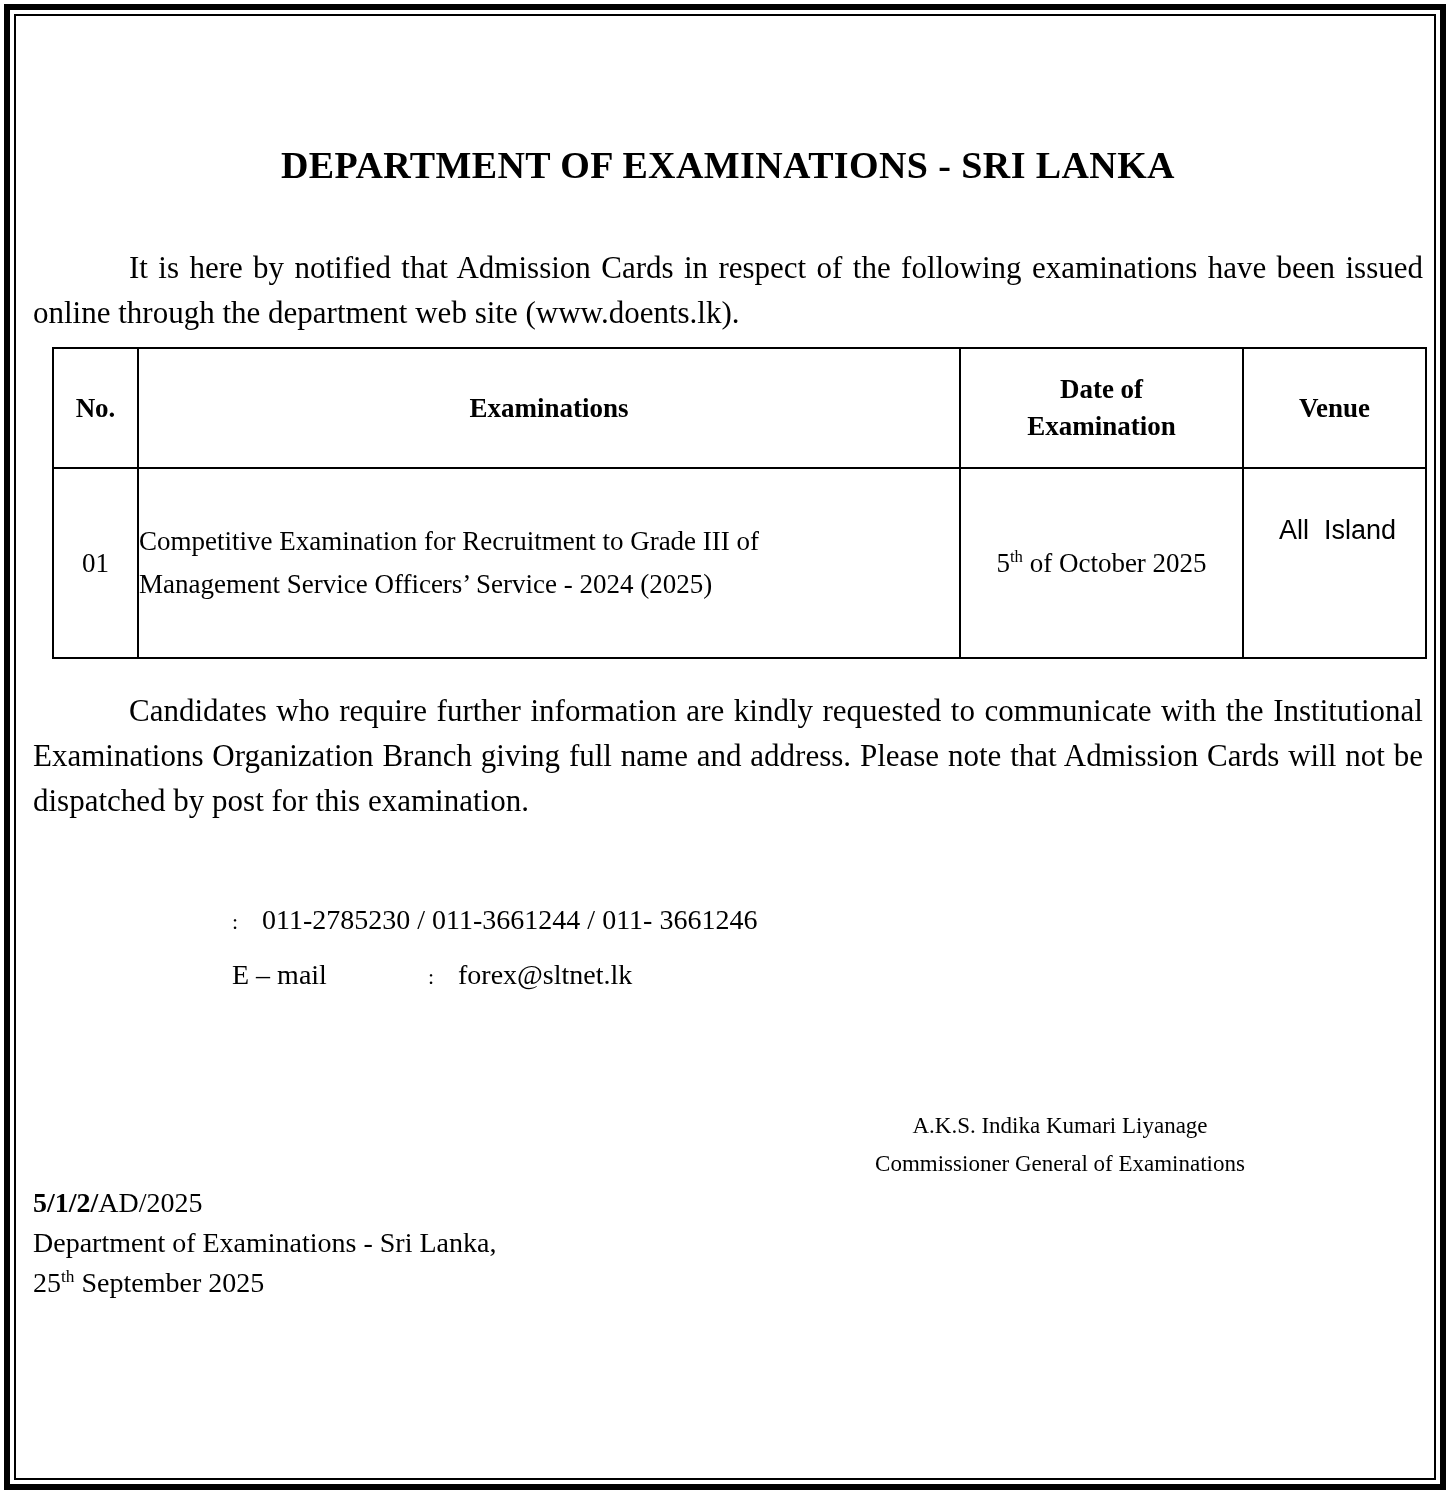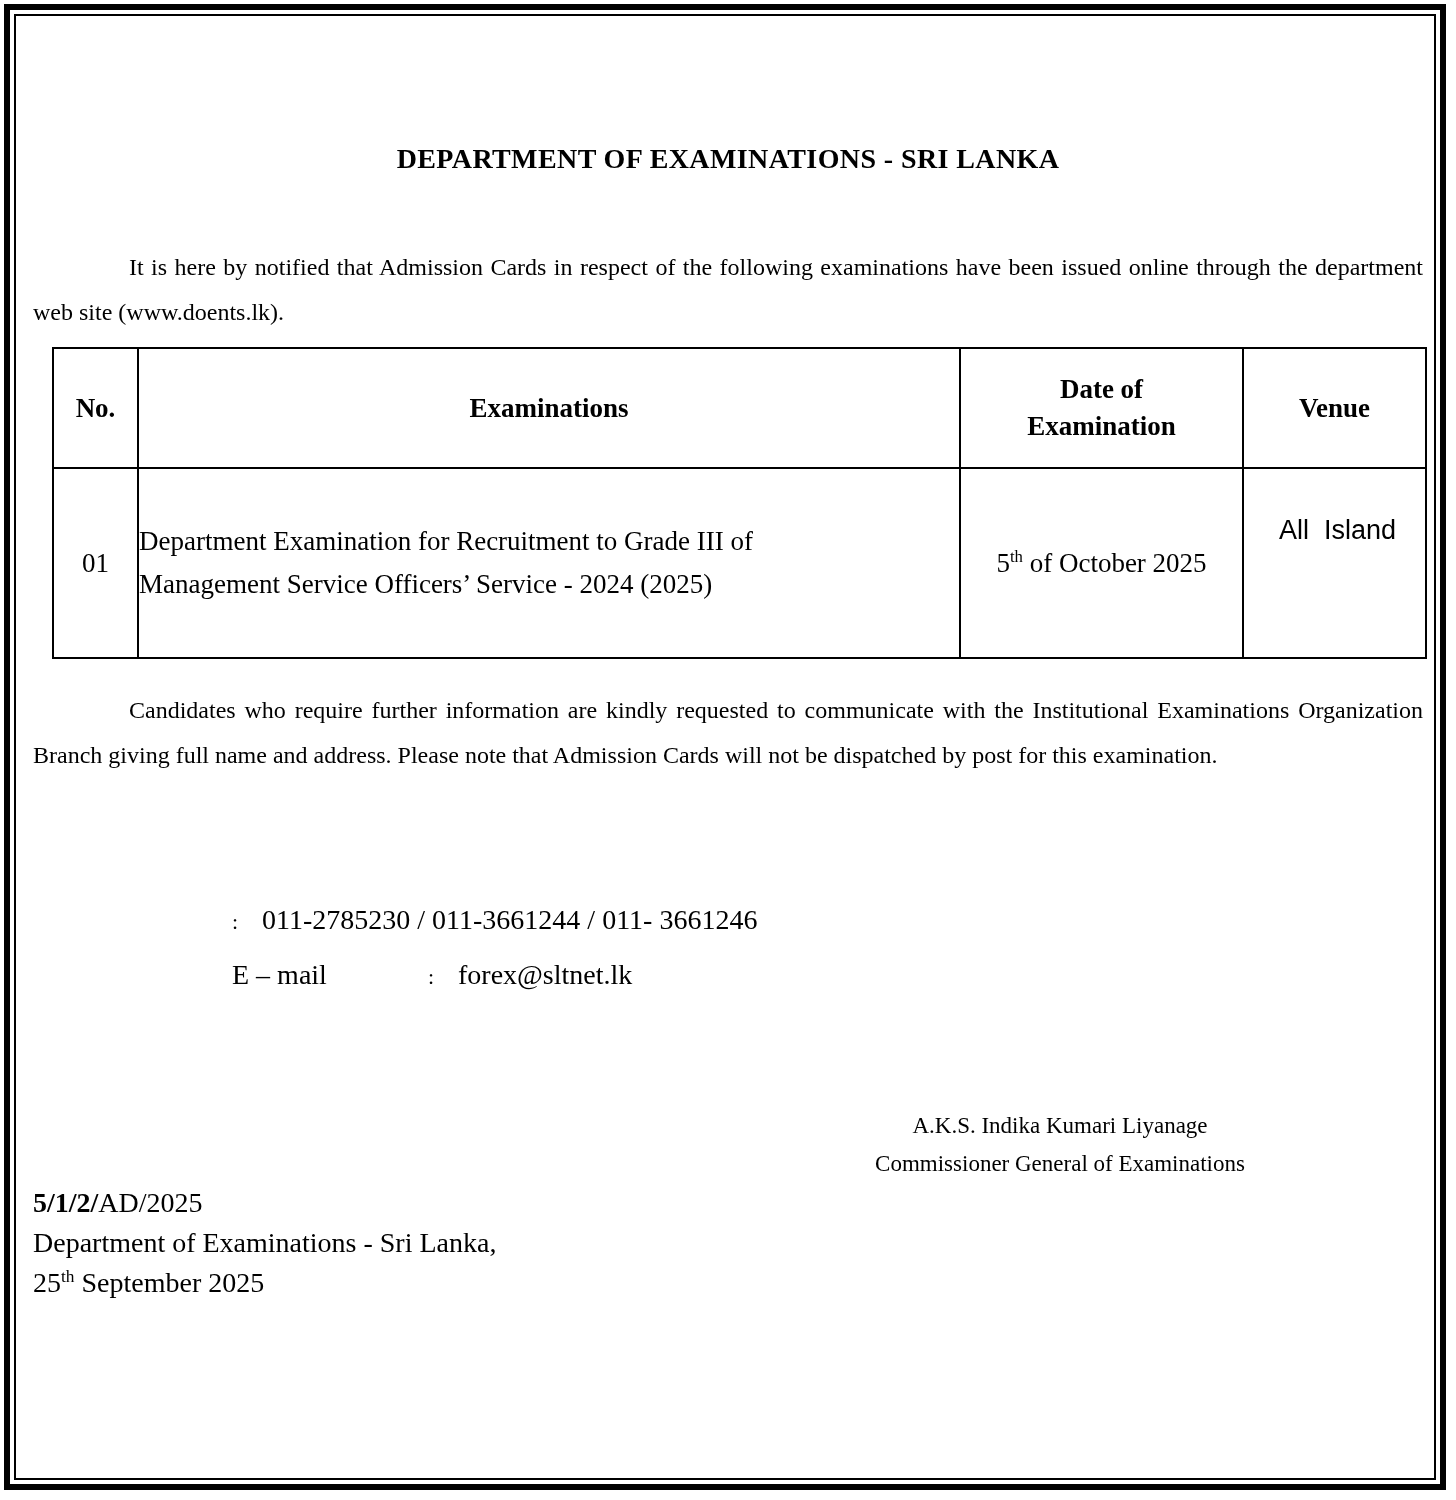--- a/index.html
+++ b/index.html
@@ -43,29 +43,29 @@
     height: 1500px;
   }
 
   
   .doc-title {
     position: absolute;
     left: 0;
     top: 143px;
     width: 1456px;
     text-align: center;
-    font-size: 28px;
+    font-size: 38px;
     font-weight: bold;
     letter-spacing: 0.4px;
   }
 
   
   .para {
     position: absolute;
-    font-size: 24px;
+    font-size: 31px;
     line-height: 45px;
     text-align: justify;
     text-justify: inter-word;
   }
   .para .indent { display: inline-block; width: 96px; }
 
   #intro-paragraph {
     left: 33px;
     top: 245px;
     width: 1390px;
@@ -198,21 +198,21 @@
           <span>Date of</span><br>
           <span>Examination</span>
         </th>
         <th>Venue</th>
       </tr>
     </thead>
     <tbody>
       <tr>
         <td class="cell-no">01</td>
         <td class="cell-exam">
-          <span>Department Examination for Recruitment to Grade III of</span><br>
+          <span>Competitive Examination for Recruitment to Grade III of</span><br>
           <span>Management Service Officers’ Service - 2024 (2025)</span>
         </td>
         <td class="cell-date"><span>5</span><sup>th</sup><span> of October 2025</span></td>
         <td class="cell-venue"><span class="cell-venue-inner">All  Island</span></td>
       </tr>
     </tbody>
   </table>
 
   <div class="para" id="further-info-paragraph"><span class="indent"></span><span>Candidates who require further information are kindly requested to communicate with the Institutional Examinations Organization Branch giving full name and address. Please note that Admission Cards will not be dispatched by post for this examination.</span></div>
 

